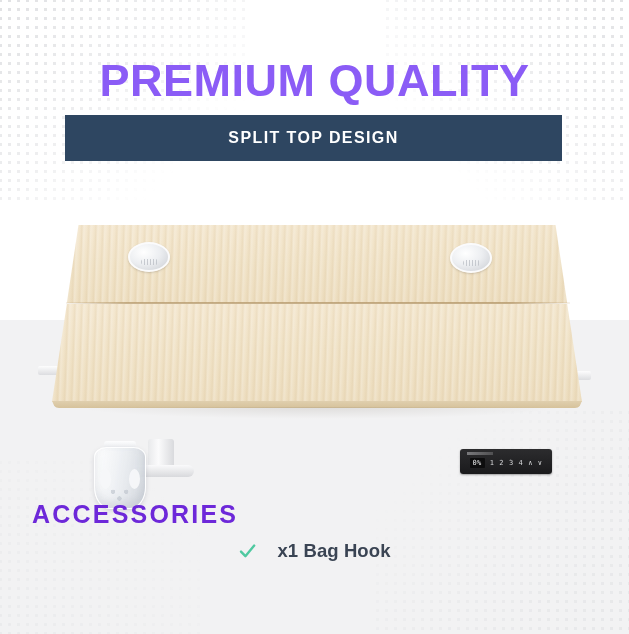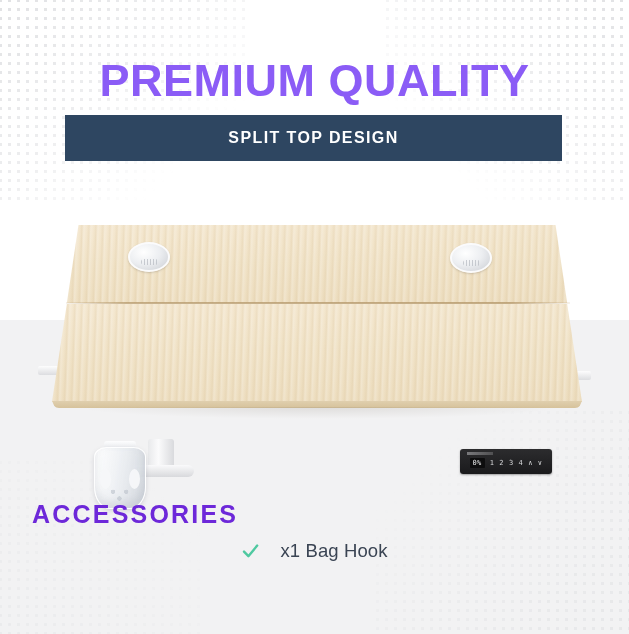--- a/index.html
+++ b/index.html
@@ -335,20 +335,21 @@
     margin-bottom: 5px;
   }
   .acc-item {
     display: flex;
     align-items: center;
     gap: 20px;
     color: #3a4453;
     font-size: 18.5px;
     letter-spacing: .1px;
     white-space: nowrap;
+    font-weight: bold;
   }
   .check {
     display: inline-block;
     width: 19px;
     height: 19px;
     flex: none;
   }
   .check svg { display: block; }
 </style>
 </head>

